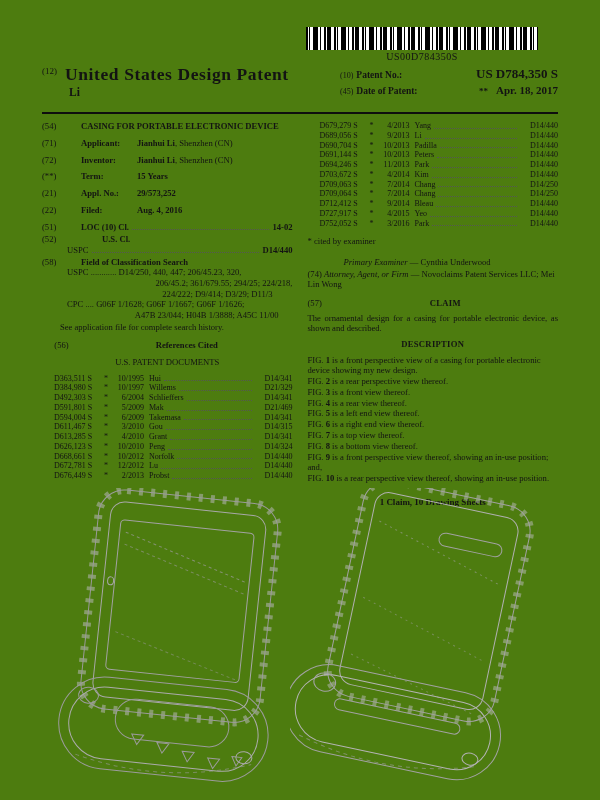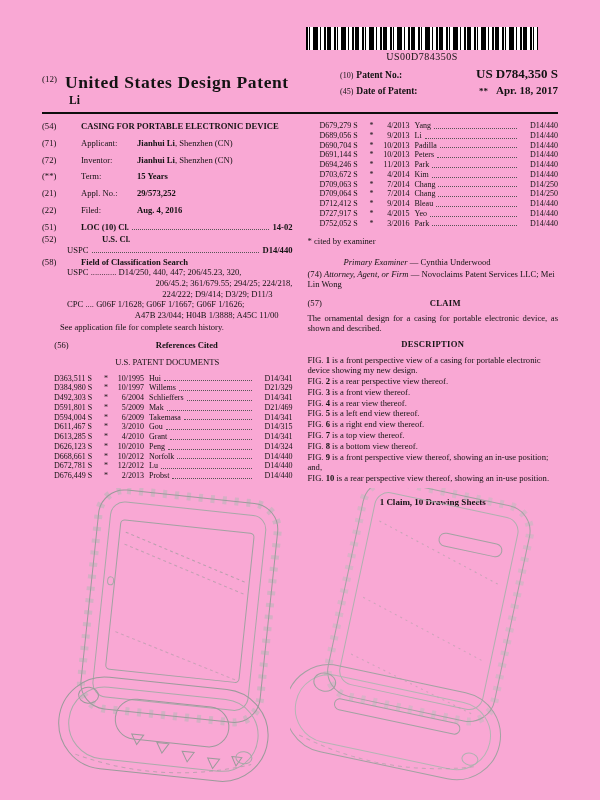--- a/index.html
+++ b/index.html
@@ -1,56 +1,56 @@
 <!DOCTYPE html>
 <html><head>
 <meta charset="utf-8">
 <style>
   html,body{margin:0;padding:0;}
   body{
     width:600px;height:800px;background:#f4f4f2;
     font-family:"Liberation Serif","DejaVu Serif",serif;color:#131313;
     position:relative;overflow:hidden;
   }
-  .page{position:absolute;inset:0;background:#f9a8d4;}
+  .page{position:absolute;inset:0;background:#4d7c0f;}
 
   
   .barcode-wrap{position:absolute;left:298px;top:27px;width:248px;text-align:center;}
   .barcode-bars{
     height:23px;width:232px;margin:0 auto;
     background:repeating-linear-gradient(90deg,
       #000 0 2px,#fff 2px 3px,#000 3px 4px,#fff 4px 7px,
       #000 7px 12px,#fff 12px 14px,#000 14px 15px,#fff 15px 18px,
       #000 18px 20px,#fff 20px 21px,#000 21px 25px,#fff 25px 28px);
   }
   .barcode-text{font-size:10px;letter-spacing:.5px;margin-top:1px;}
 
   
   .hdr{position:absolute;left:42px;top:64px;width:516px;}
-  .hdr-left{position:absolute;left:0;top:8px;}
+  .hdr-left{position:absolute;left:0;top:0;}
   .hdr-code{font-size:9px;vertical-align:6px;}
   .hdr-title{display:inline;font-size:17.5px;font-weight:bold;letter-spacing:.6px;margin:0 0 0 4px;}
   .hdr-surname{font-size:11.5px;font-weight:bold;margin:1px 0 0 27px;}
   .hdr-right{position:absolute;right:0;top:2px;width:218px;font-size:9.5px;}
   .hdr-right .row{display:flex;align-items:baseline;margin-bottom:2px;}
   .hdr-right .code{font-size:8px;margin-right:3px;}
   .hdr-right .lbl{font-weight:bold;}
   .hdr-right .val{margin-left:auto;font-weight:bold;}
   .val-patentno{font-size:13px;}
   .val-date{font-size:11px;}
   .date-stars{font-weight:bold;margin-left:auto;padding-right:8px;font-size:9px;}
   .rule{position:absolute;left:42px;right:42px;top:112px;border:0;border-top:2.5px solid #0e0e0e;margin:0;}
 
   
   .columns{position:absolute;left:42px;top:121px;width:516px;display:flex;gap:15px;font-size:8.6px;line-height:1.2;}
   .col{flex:1;min-width:0;}
 
   .bib-row{display:flex;margin-bottom:6.5px;}
   .bib-code{width:39px;flex:none;}
-  .bib-label{width:56px;flex:none;}
+  .bib-label{width:56px;flex:none;font-weight:bold;}
   .bib-title-text{font-weight:bold;flex:1;}
   b{font-weight:bold;}
   .leader{flex:1;border-bottom:1px dotted #555;margin:0 3px 2px 3px;min-width:8px;}
   .loc-label,.val-bold{font-weight:bold;}
   .sub-row{display:flex;margin:0 0 1px 25px;}
   .right-line{text-align:right;margin-left:25px;}
   .center-note{margin:1px 0 8px 18px;}
 
   .refs-heading{text-align:center;font-weight:bold;margin:4px 0 7px 0;}
   .refs-heading .bib-code{float:left;}

